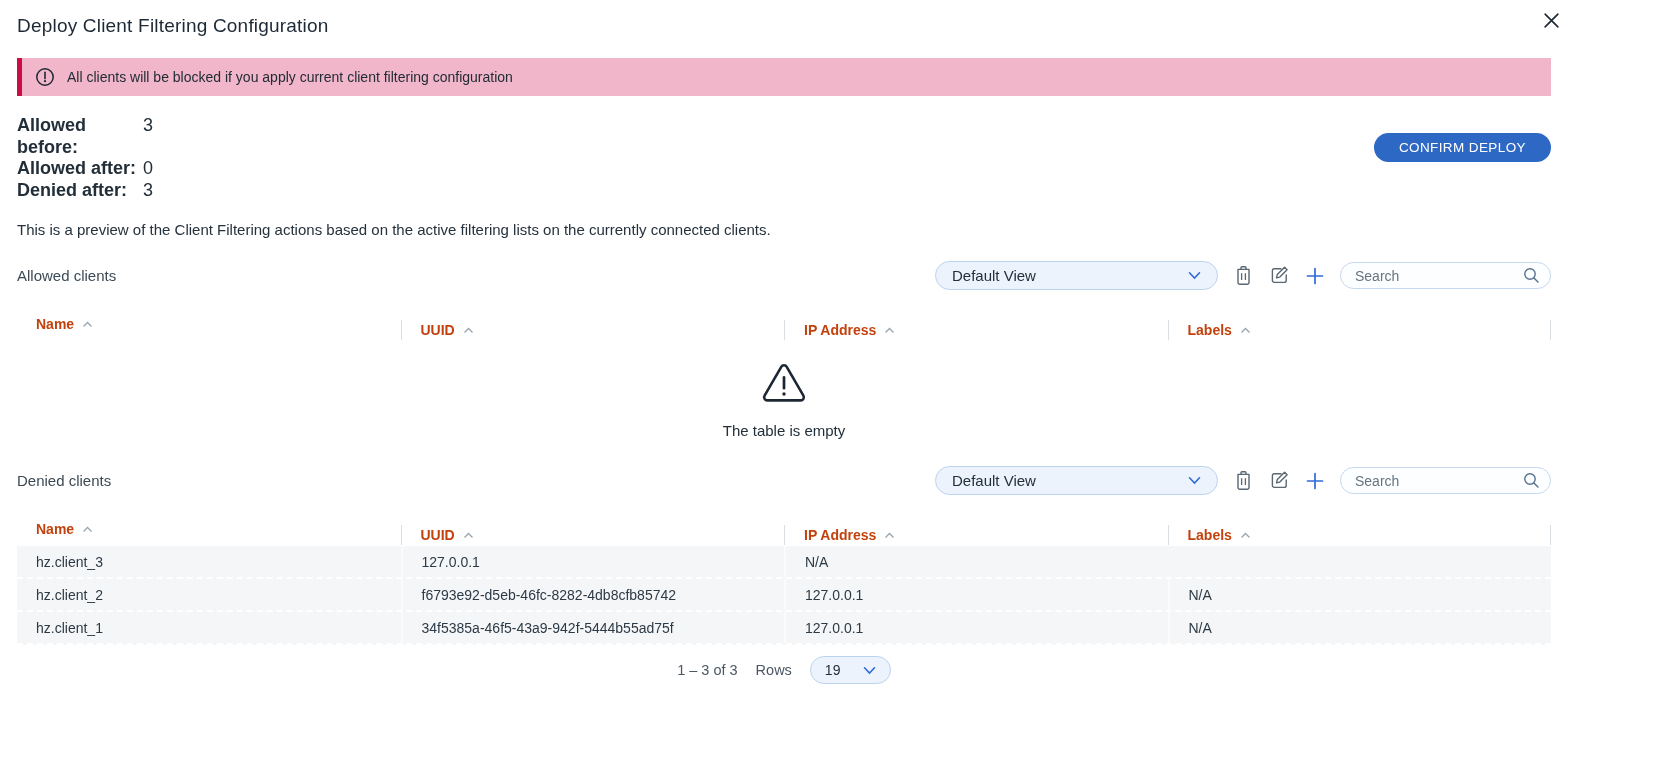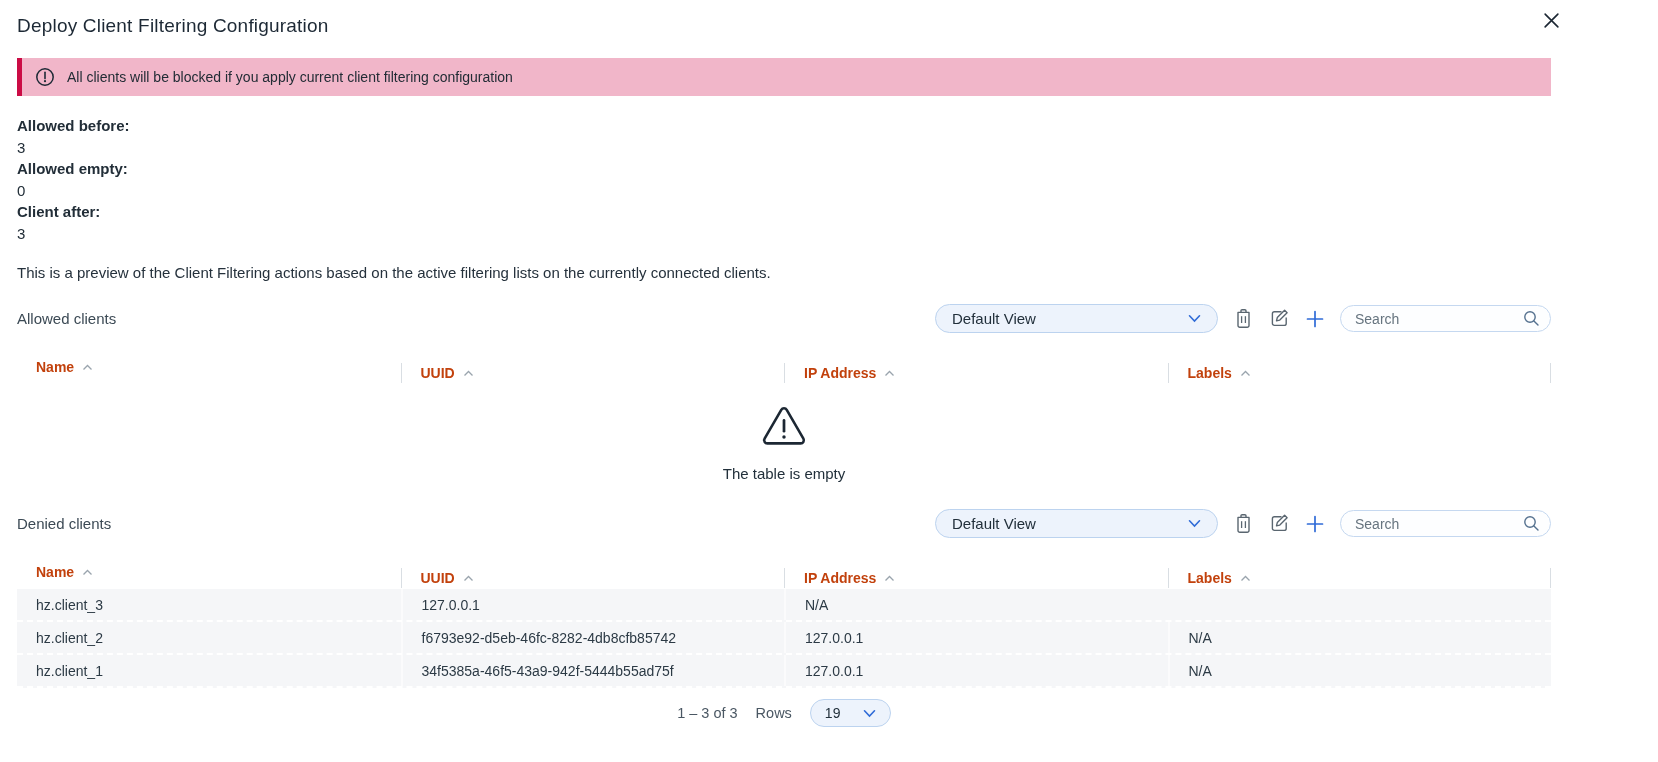--- a/index.html
+++ b/index.html
@@ -11,21 +11,21 @@
   .dialog-title { font-size:19px; font-weight:400; letter-spacing:.2px; color:#1d2935; padding-top:15px; }
   .close-btn { position:absolute; top:10px; right:96px; background:none; border:none; cursor:pointer; padding:2px; line-height:0; }
 
   
   .alert { margin-top:21px; height:38px; background:#f1b6c9; border-left:5px solid #cb0c45;
            display:flex; align-items:center; gap:12px; padding-left:13px; font-size:14px; color:#222c35; }
   .alert-icon { line-height:0; }
 
   
   .stats-row { margin-top:19px; position:relative; }
-  .stat { display:flex; font-size:15px; line-height:21.5px;flex-direction:column; }
+  .stat { display:flex; font-size:18px; line-height:21.5px; }
   .stat-label { font-weight:700; width:126px; color:#222e38; }
   .stat-value { color:#222e38; }
   .confirm-btn { position:absolute; right:0; top:18px; height:29px; padding:0 25px; border:none; cursor:pointer;
                  background:#2d68c5; color:#fff; font-family:"Liberation Sans",sans-serif; font-size:13.5px;
                  letter-spacing:.4px; border-radius:15px; }
 
   
   .toggle-row { margin-top:22px; display:flex; align-items:center; gap:11px; }
   .toggle-label { font-size:15.5px; font-weight:700; color:#222e38; }
   .toggle { width:55px; height:23px; border:2px solid #7a5fe0; border-radius:12px; background:#85d76a;
@@ -92,27 +92,28 @@
     </span>
     <span>All clients will be blocked if you apply current client filtering configuration</span>
   </div>
 
   <div class="stats-row">
     <div class="stat">
       <span class="stat-label">Allowed before:</span>
       <span class="stat-value">3</span>
     </div>
     <div class="stat">
-      <span class="stat-label">Allowed empty:</span>
+      <span class="stat-label">Allowed after:</span>
       <span class="stat-value">0</span>
     </div>
     <div class="stat">
-      <span class="stat-label">Client after:</span>
+      <span class="stat-label">Denied after:</span>
       <span class="stat-value">3</span>
     </div>
+    <button class="confirm-btn">CONFIRM DEPLOY</button>
   </div>
 
 
   <div class="description">This is a preview of the Client Filtering actions based on the active filtering lists on the currently connected clients.</div>
 
   <div class="section-head first">
     <span class="section-title">Allowed clients</span>
     <div class="controls">
       <div class="view-select">
         <span>Default View</span>

